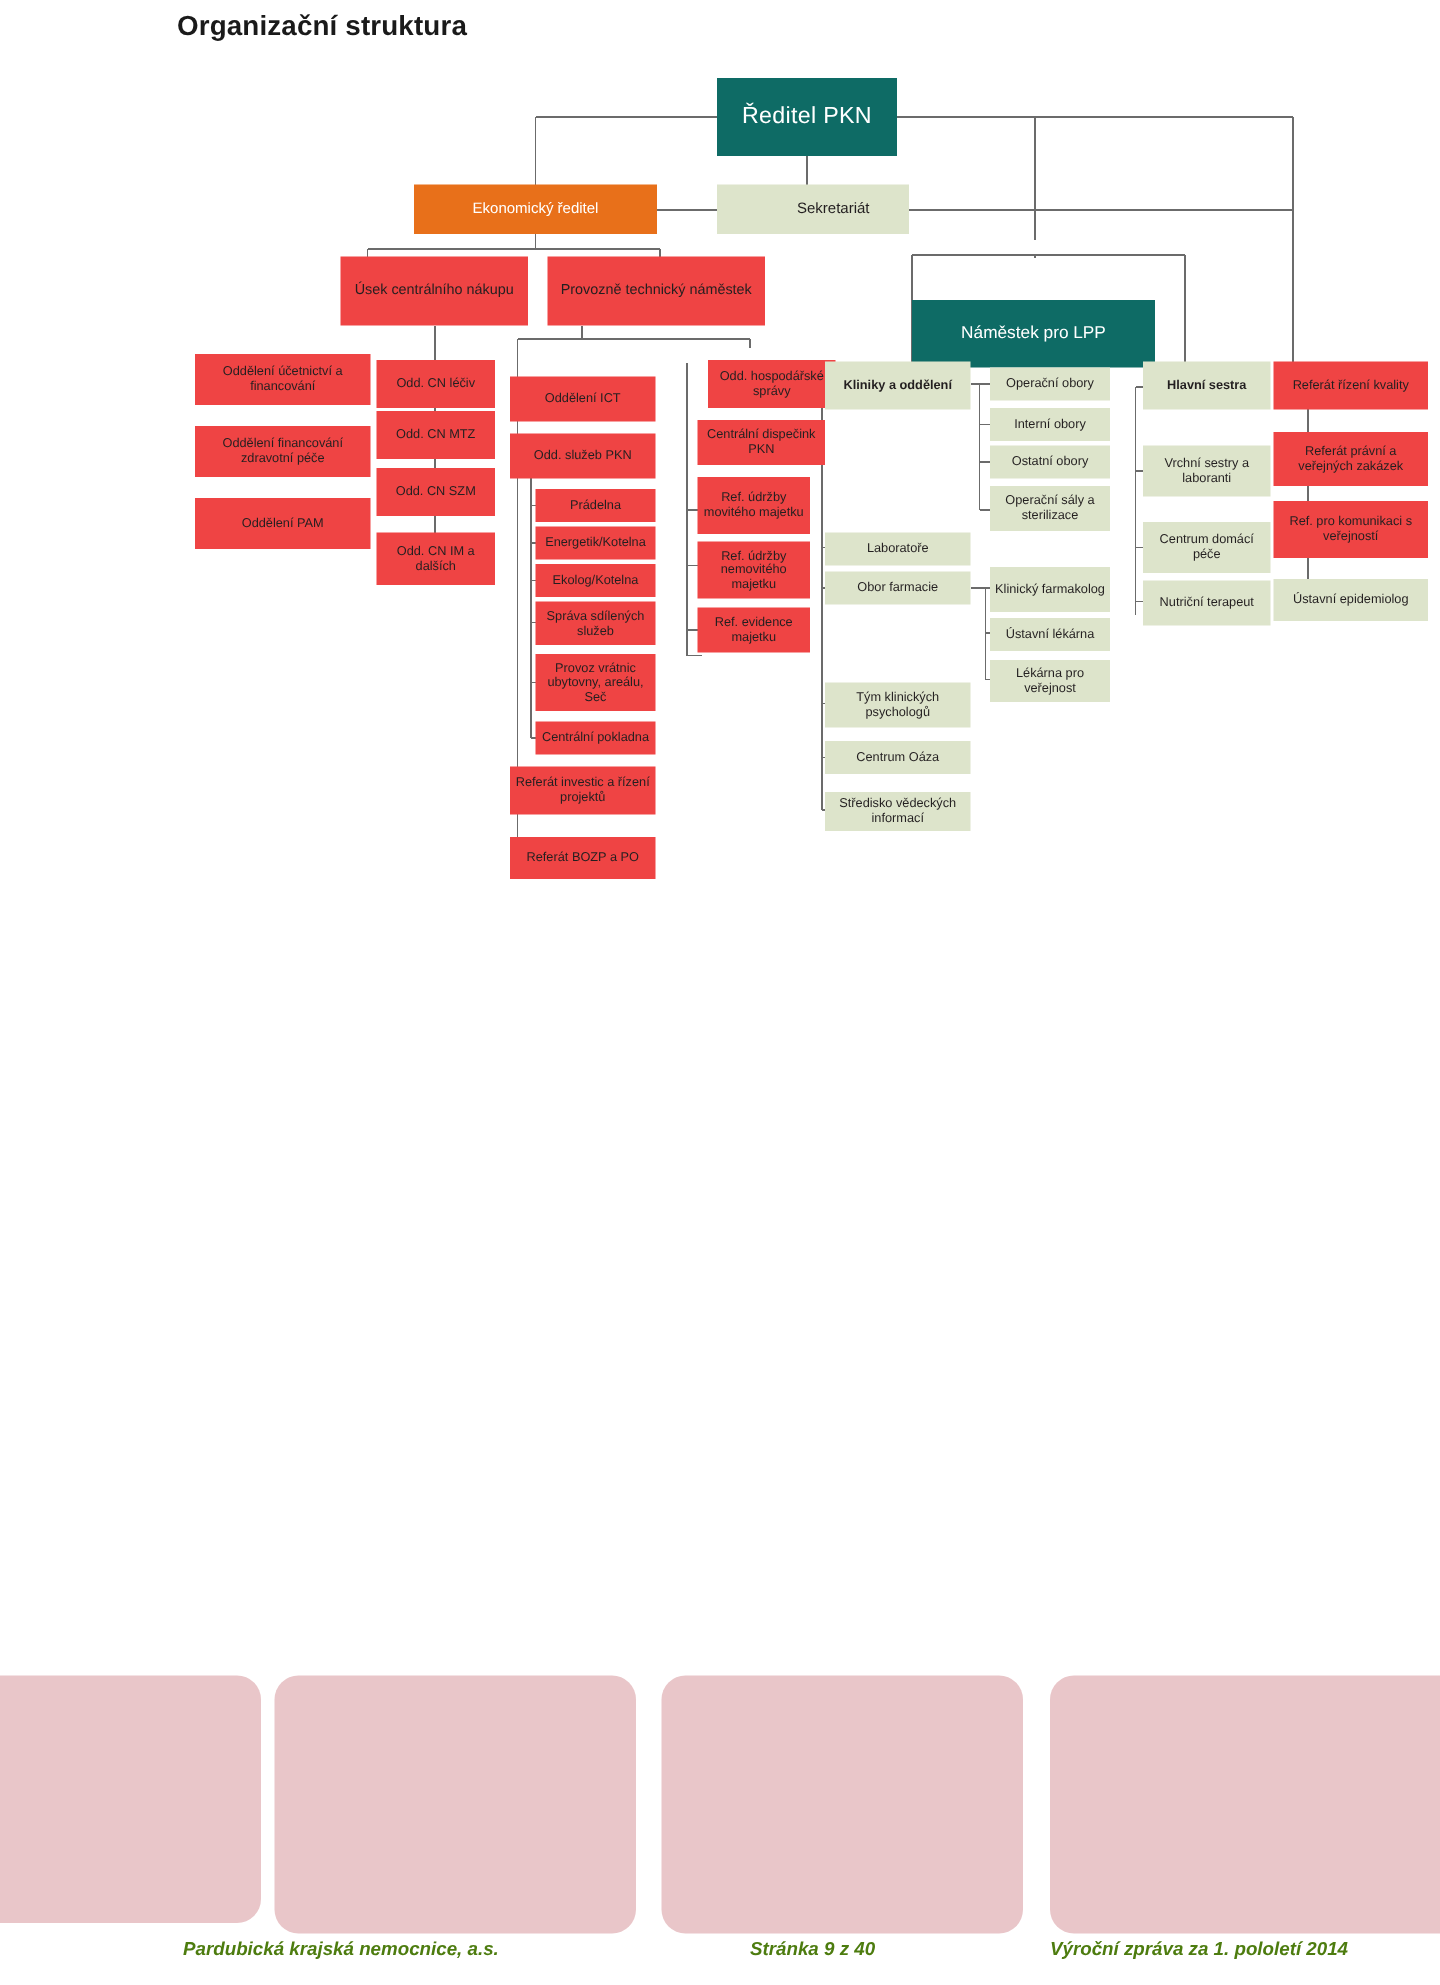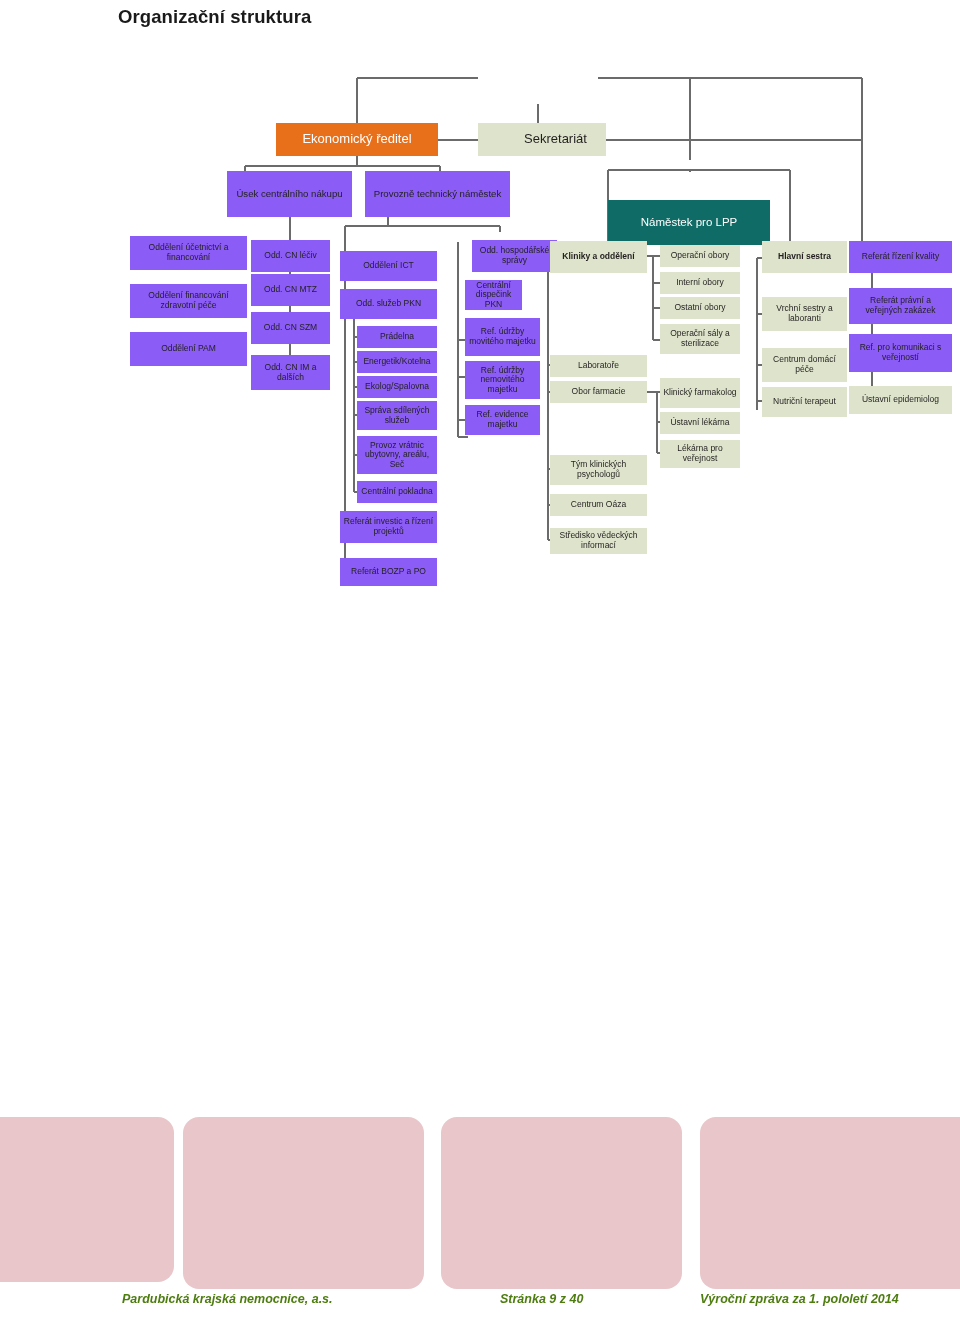--- a/index.html
+++ b/index.html
@@ -57,26 +57,26 @@
     overflow: hidden;
     padding: 1px 2px;
   }
   .node span {
     display: block;
     width: 100%;
   }
   
   .n-teal   { background: #0e6b65; color: #ffffff; }
   .n-orange { background: #e8701a; color: #ffffff; }
-  .n-peach  { background: #8b5cf6; color: #231f20; }
+  .n-peach  { background: #ef4444; color: #231f20; }
   .n-green  { background: #dde4cb; color: #231f20; }
 
   
   .t-l1 { font-size: 15.5px; font-weight: normal; letter-spacing: .2px; }
-  .t-l2 { font-size: 13px; font-weight: normal; }
+  .t-l2 { font-size: 10px; font-weight: normal; }
   .t-l3 { font-size: 11.5px; font-weight: normal; margin-top: 28px; }
   .t-l4 { font-size: 9.6px;  font-weight: normal; }
   .t-l5 { font-size: 8.5px;  font-weight: normal; }
   .t-l5b{ font-size: 8.5px;  font-weight: bold; }
 
   
   .pink-band {
     position: absolute;
     background: #e9c6c9;
   }
@@ -200,20 +200,23 @@
         <path d="M757,401 L767,401"></path>
 
         <path d="M872,258 L872,400"></path>
         <path d="M872,258 L878,258"></path>
         <path d="M872,307 L878,307"></path>
         <path d="M872,355 L878,355"></path>
         <path d="M872,400 L878,400"></path>
       </g>
     </svg>
 
+    <div class="node n-teal t-l1" style="left:478px; top:52px; width:120px; height:52px;">
+      <span>Ředitel PKN</span>
+    </div>
 
     <div class="node n-orange t-l2" style="left:276px; top:123px; width:162px; height:33px;">
       <span>Ekonomický ředitel</span>
     </div>
 
     <div class="node n-green t-l2" style="left:478px; top:123px; width:128px; height:33px;padding-left:29px;">
       <span>Sekretariát</span>
     </div>
 
     <div class="node n-teal t-l3" style="left:608px; top:172px; width:162px; height:45px;">
@@ -258,21 +261,21 @@
       <span>Odd. služeb PKN</span>
     </div>
 
     <div class="node n-peach t-l5" style="left:357px; top:326px; width:80px; height:22px;">
       <span>Prádelna</span>
     </div>
     <div class="node n-peach t-l5" style="left:357px; top:351px; width:80px; height:22px;">
       <span>Energetik/Kotelna</span>
     </div>
     <div class="node n-peach t-l5" style="left:357px; top:376px; width:80px; height:22px;">
-      <span>Ekolog/Spalovna</span>
+      <span>Ekolog/Kotelna</span>
     </div>
     <div class="node n-peach t-l5" style="left:357px; top:401px; width:80px; height:29px;">
       <span>Správa sdílených služeb</span>
     </div>
     <div class="node n-peach t-l5" style="left:357px; top:436px; width:80px; height:38px;">
       <span>Provoz vrátnic ubytovny, areálu, Seč</span>
     </div>
     <div class="node n-peach t-l5" style="left:357px; top:481px; width:80px; height:22px;">
       <span>Centrální pokladna</span>
     </div>
@@ -280,21 +283,21 @@
     <div class="node n-peach t-l5" style="left:340px; top:511px; width:97px; height:32px;">
       <span>Referát investic a řízení projektů</span>
     </div>
     <div class="node n-peach t-l5" style="left:340px; top:558px; width:97px; height:28px;">
       <span>Referát BOZP a PO</span>
     </div>
 
     <div class="node n-peach t-l5" style="left:472px; top:240px; width:85px; height:32px;">
       <span>Odd. hospodářské správy</span>
     </div>
-    <div class="node n-peach t-l5" style="left:465px; top:280px; width:57px; height:30px;">
+    <div class="node n-peach t-l5" style="left:465px; top:280px; width:85px; height:30px;">
       <span>Centrální dispečink PKN</span>
     </div>
     <div class="node n-peach t-l5" style="left:465px; top:318px; width:75px; height:38px;">
       <span>Ref. údržby movitého majetku</span>
     </div>
     <div class="node n-peach t-l5" style="left:465px; top:361px; width:75px; height:38px;">
       <span>Ref. údržby nemovitého majetku</span>
     </div>
     <div class="node n-peach t-l5" style="left:465px; top:405px; width:75px; height:30px;">
       <span>Ref. evidence majetku</span>

